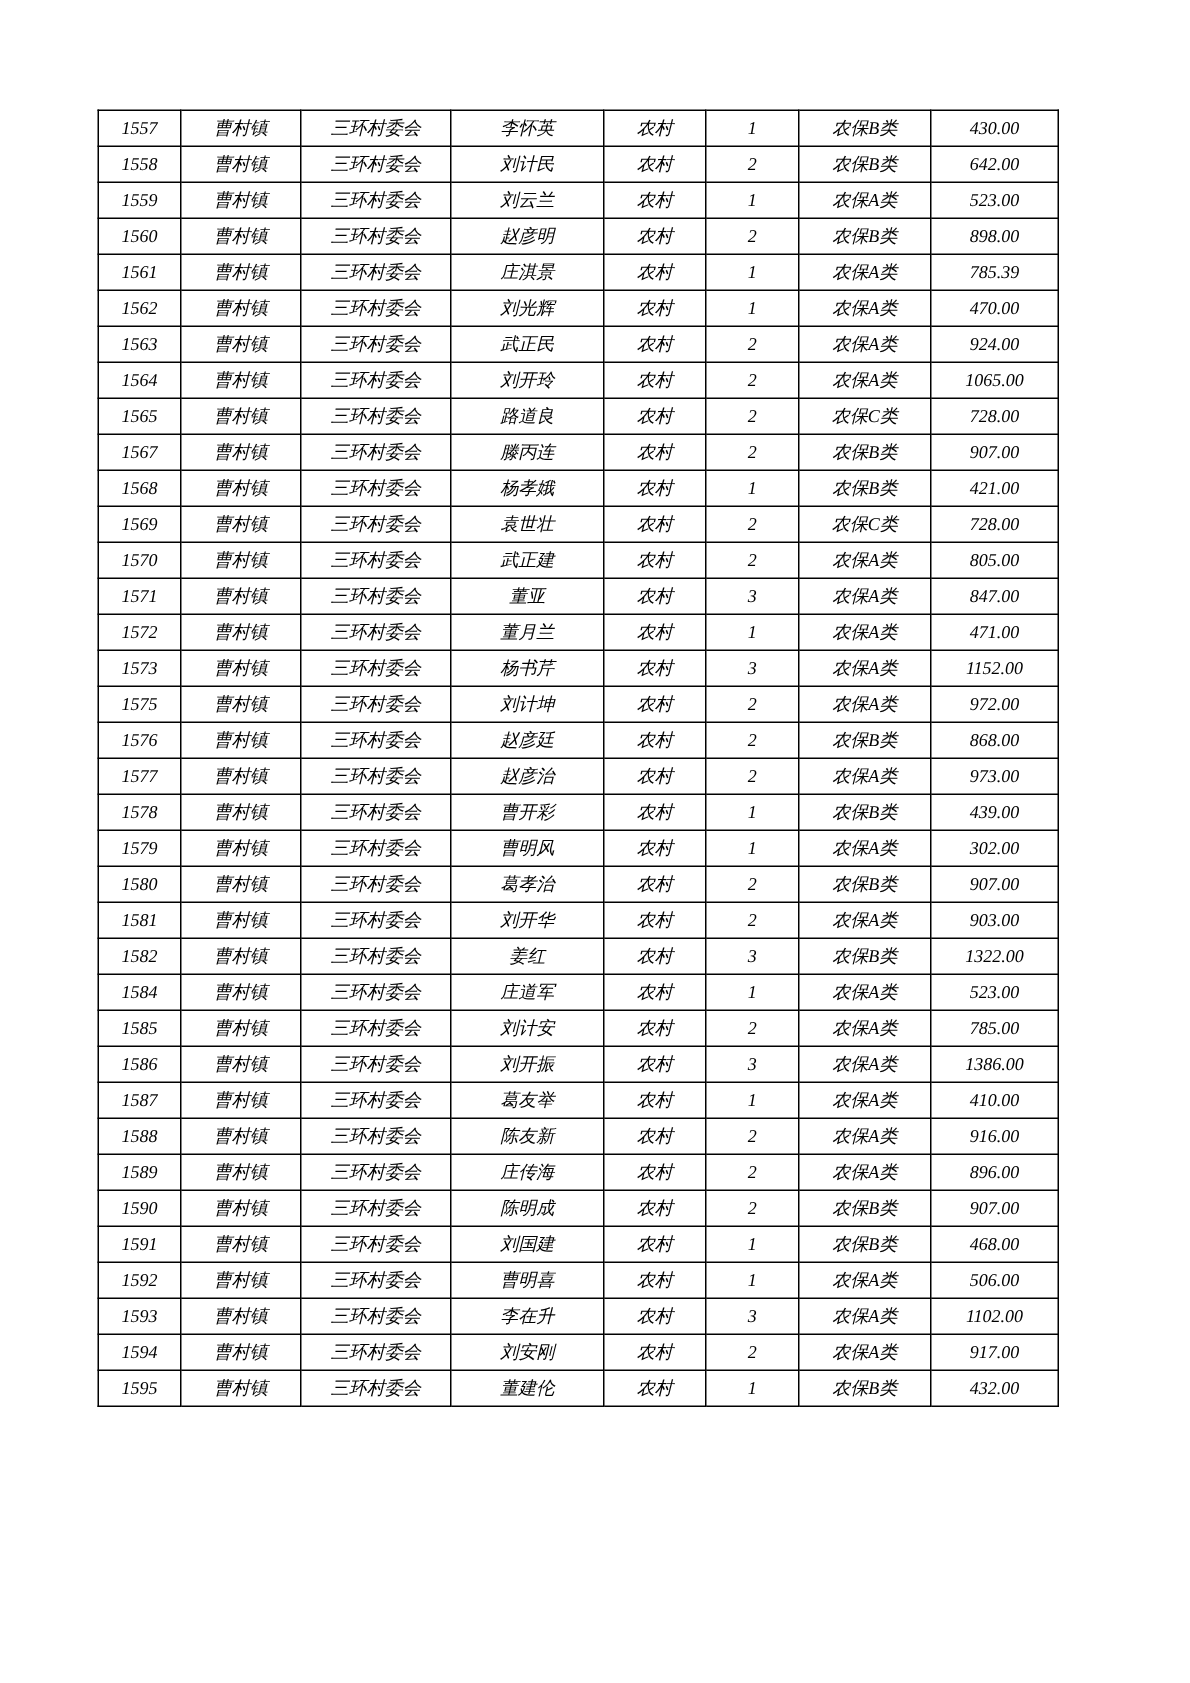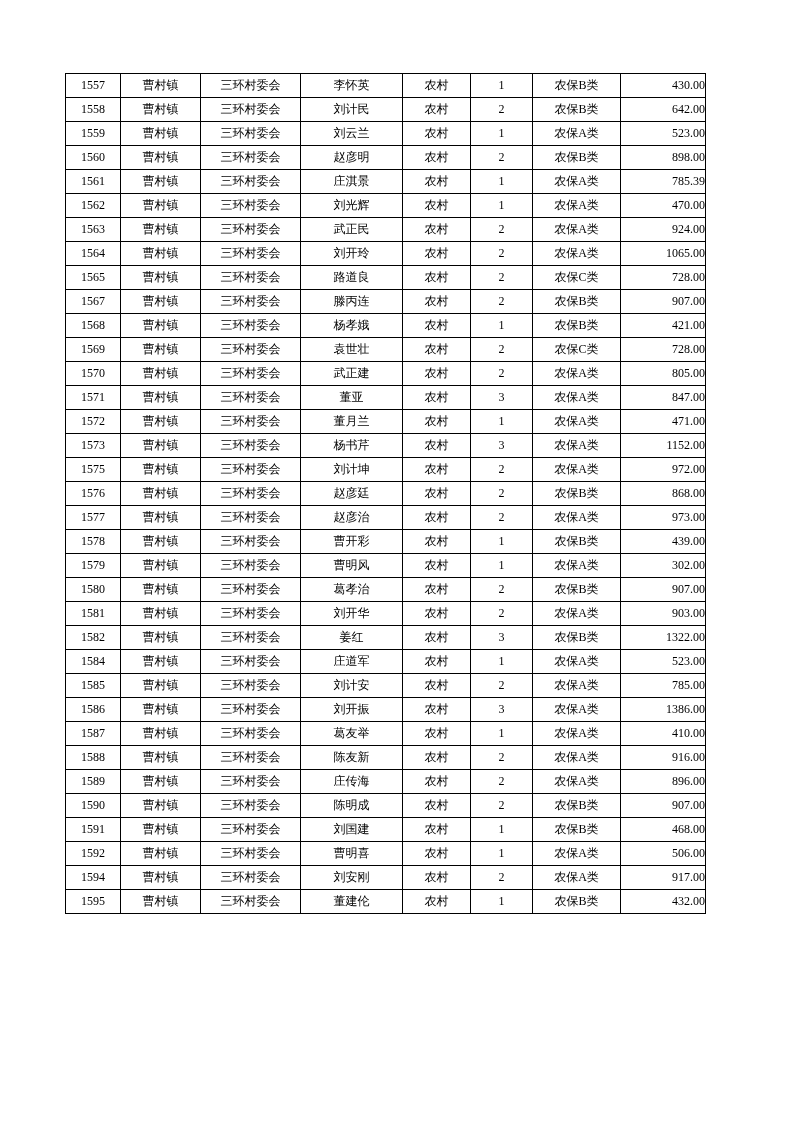--- a/index.html
+++ b/index.html
@@ -15,34 +15,34 @@
     height: 1122px;
     background: #ffffff;
     overflow: hidden;
   }
   table.roster {
     position: absolute;
     left: 65px;
     top: 73px;
     border-collapse: collapse;
     table-layout: fixed;
+    font-style: italic;
   }
   table.roster td {
     border: 1px solid #000000;
     height: 24px;
     padding: 0;
     font-size: 12px;
     color: #000000;
     text-align: center;
     vertical-align: middle;
     white-space: nowrap;
     overflow: hidden;
   }
   table.roster td.col-amount {
-    text-align: right;
   }
 </style>
 </head>
 <body>
 
 <div class="page">
   <table class="roster">
     <colgroup>
       <col style="width:55px">
       <col style="width:80px">
@@ -378,20 +378,30 @@
           <td class="col-id">1592</td>
           <td class="col-town">曹村镇</td>
           <td class="col-committee">三环村委会</td>
           <td class="col-name">曹明喜</td>
           <td class="col-type">农村</td>
           <td class="col-count">1</td>
           <td class="col-category">农保A类</td>
           <td class="col-amount">506.00</td>
         </tr>
         <tr>
+          <td class="col-id">1593</td>
+          <td class="col-town">曹村镇</td>
+          <td class="col-committee">三环村委会</td>
+          <td class="col-name">李在升</td>
+          <td class="col-type">农村</td>
+          <td class="col-count">3</td>
+          <td class="col-category">农保A类</td>
+          <td class="col-amount">1102.00</td>
+        </tr>
+        <tr>
           <td class="col-id">1594</td>
           <td class="col-town">曹村镇</td>
           <td class="col-committee">三环村委会</td>
           <td class="col-name">刘安刚</td>
           <td class="col-type">农村</td>
           <td class="col-count">2</td>
           <td class="col-category">农保A类</td>
           <td class="col-amount">917.00</td>
         </tr>
         <tr>

